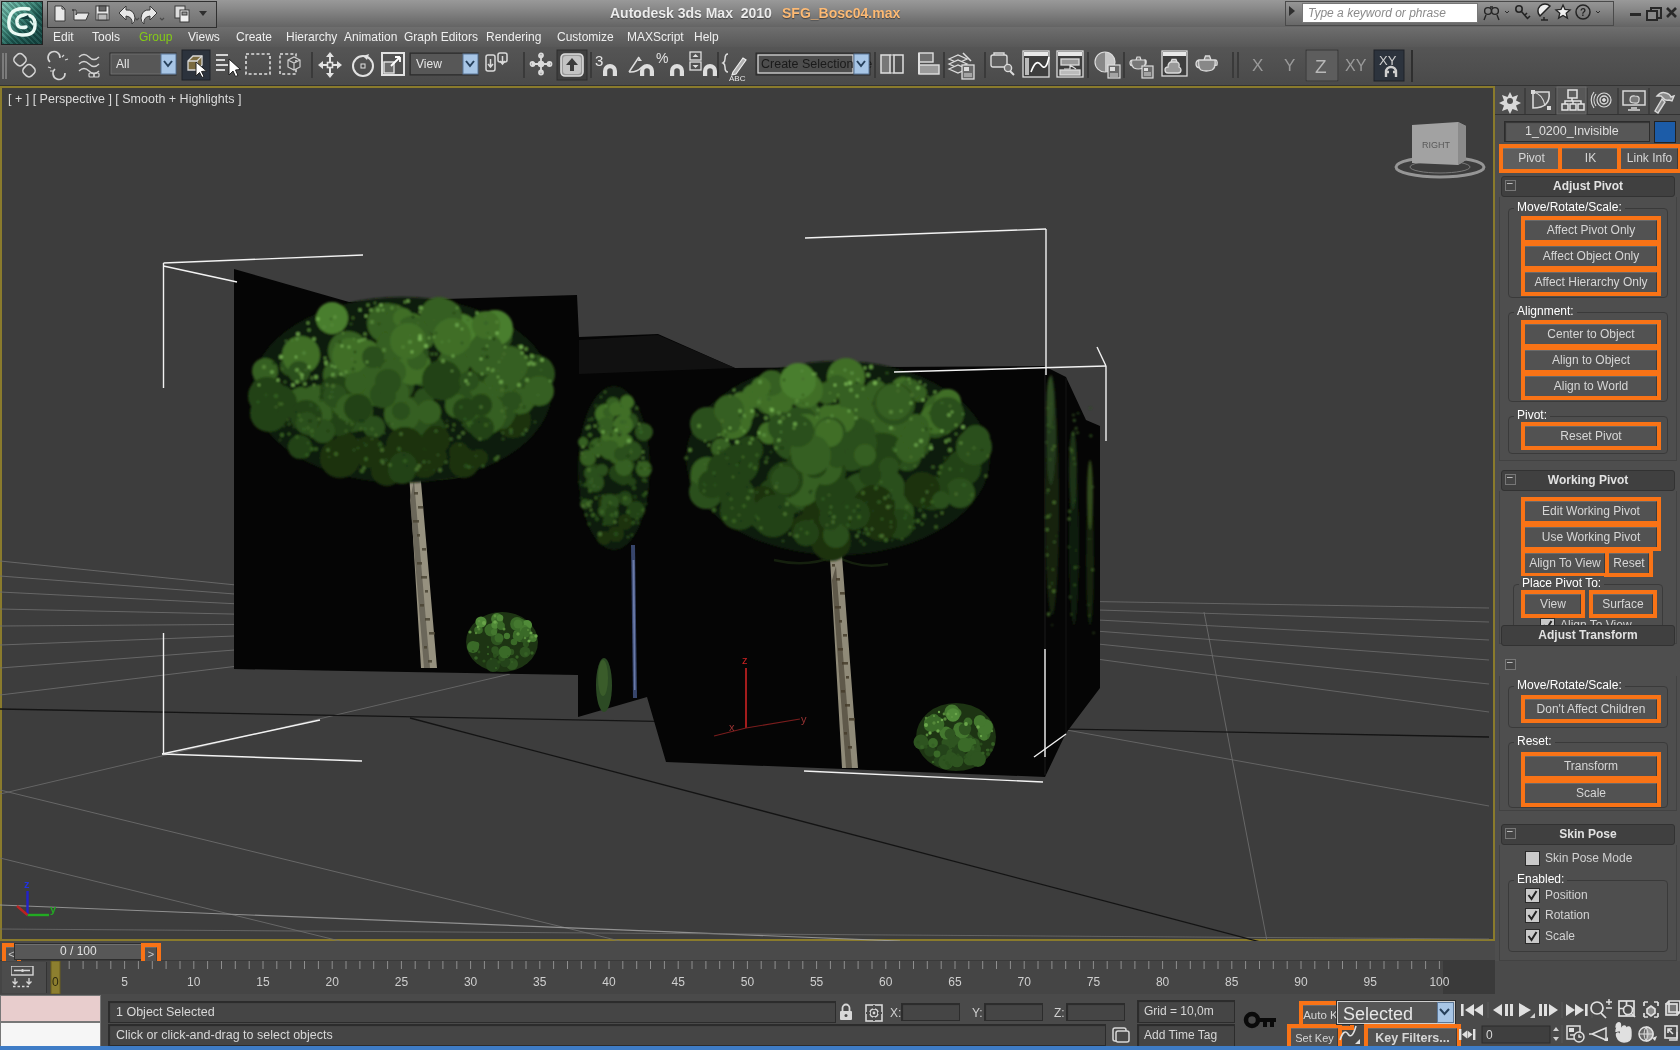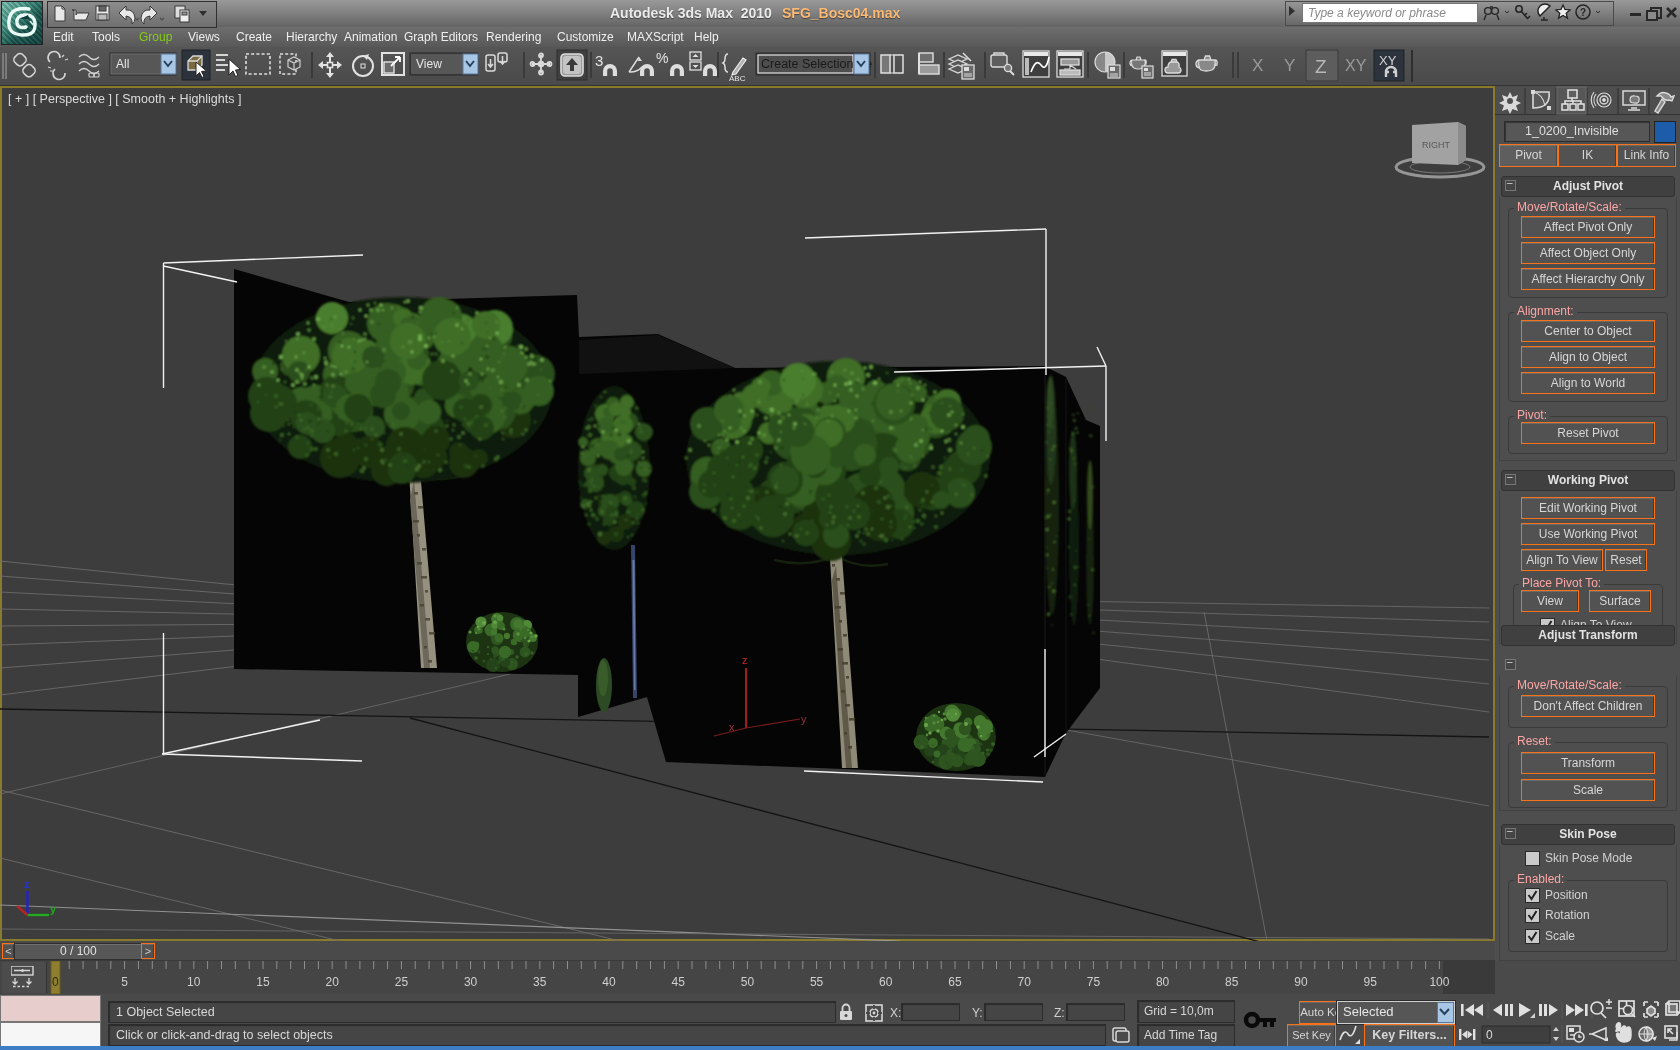--- a/index.html
+++ b/index.html
@@ -1,24 +1,24 @@
 <!DOCTYPE html>
 <html><head><meta charset="utf-8">
 <style>
 html,body{margin:0;padding:0;}
 body{width:1680px;height:1050px;position:relative;overflow:hidden;
  font-family:"Liberation Sans",sans-serif;background:#4c4c4c;}
 .abs{position:absolute;}
 .txt{position:absolute;white-space:nowrap;}
 
-.btn{position:absolute;background:#525252;border:1px solid #f97316;
+.btn{position:absolute;background:#525252;border:4px solid #f97316;
  box-shadow:inset 0 1px 0 rgba(255,255,255,.14), inset -1px 0 0 rgba(0,0,0,.25);
  color:#d6d6d6;font-size:12px;text-align:center;}
 .grp{position:absolute;border:1px solid #3a3a3a;border-radius:4px;}
-.grplbl{position:absolute;background:#4e4e4e;color:#fca5a5;font-size:12px;padding:0 3px;white-space:nowrap;}
+.grplbl{position:absolute;background:#4e4e4e;color:#ffffff;font-size:12px;padding:0 3px;white-space:nowrap;}
 .roll{position:absolute;background:#404040;border:1px solid #323232;border-radius:3px;
  color:#e2e2e2;font-size:12px;font-weight:bold;text-align:center;}
 .cb{position:absolute;width:13px;height:13px;background:#c9c9c9;border:1px solid #2a2a2a;}
 .cblbl{position:absolute;color:#d2d2d2;font-size:12px;white-space:nowrap;}
 .fld{position:absolute;background:#454545;border:1px solid #2c2c2c;
  box-shadow:inset 1px 1px 1px rgba(0,0,0,.4);color:#d0d0d0;font-size:12px;}
 </style></head>
 <body>
 
 <div class="abs" style="left:0;top:0;width:1680px;height:27px;
@@ -2000,21 +2000,21 @@
 <rect x="3" y="3" width="13" height="13" rx="2" fill="none" stroke="#d8d8d8" stroke-width="1.5"></rect>
 <rect x="6" y="6" width="13" height="11" rx="2" fill="#4a4a4a" stroke="#d8d8d8" stroke-width="1.5"></rect>
 </svg>
 <svg class="abs" style="left:1240px;top:1008px;" width="44" height="30" viewBox="0 0 44 30">
 <circle cx="12" cy="12" r="6" fill="none" stroke="#0a0a0a" stroke-width="4.5"></circle>
 <path d="M18 10 h18 v4 h-2 v5 h-4 v-5 h-3 v5 h-4 v-5 h-5 z" fill="#0a0a0a"></path>
 </svg>
 <div class="btn" style="left:1287px;top:1001px;width:47px;height:21px;line-height:21px;font-size:11.5px;margin-left:12px;">Auto Key</div>
 <div class="btn" style="left:1287px;top:1024px;width:47px;height:21px;line-height:21px;font-size:11px;">Set Key</div>
 <div class="abs" style="left:1337px;top:1001px;width:116px;height:21px;background:#565656;border:1px solid #cfcfcf;outline:1px solid #2c2c2c;"></div>
-<div class="txt" style="left:1343px;top:1004px;font-size:13px;color:#e6e6e6;">Selected</div>
+<div class="txt" style="left:1343px;top:1004px;font-size:18px;color:#e6e6e6;">Selected</div>
 <div class="abs" style="left:1437px;top:1002px;width:15px;height:19px;background:#a8c6e6;border:1px solid #5b7798;"></div>
 <svg class="abs" style="left:1437px;top:1004px;" width="15" height="15">
     <path d="M3 5 l4.5 5 l4.5 -5" fill="none" stroke="#27415c" stroke-width="2"></path>
   </svg>
 <svg class="abs" style="left:1337px;top:1024px;" width="26" height="22" viewBox="0 0 26 22">
 <path d="M3 16 q4 -12 8 -6 t8 -8" fill="none" stroke="#e0e0e0" stroke-width="1.6"></path>
 <path d="M18 20 l5 -5 v5 z" fill="#e0e0e0"></path>
 </svg>
 <div class="btn" style="left:1364px;top:1024px;width:89px;height:21px;line-height:21px;font-size:12.5px;font-weight:bold;">Key Filters...</div>
 <svg class="abs" style="left:1456px;top:998px;" width="224" height="50" viewBox="0 0 224 50">

